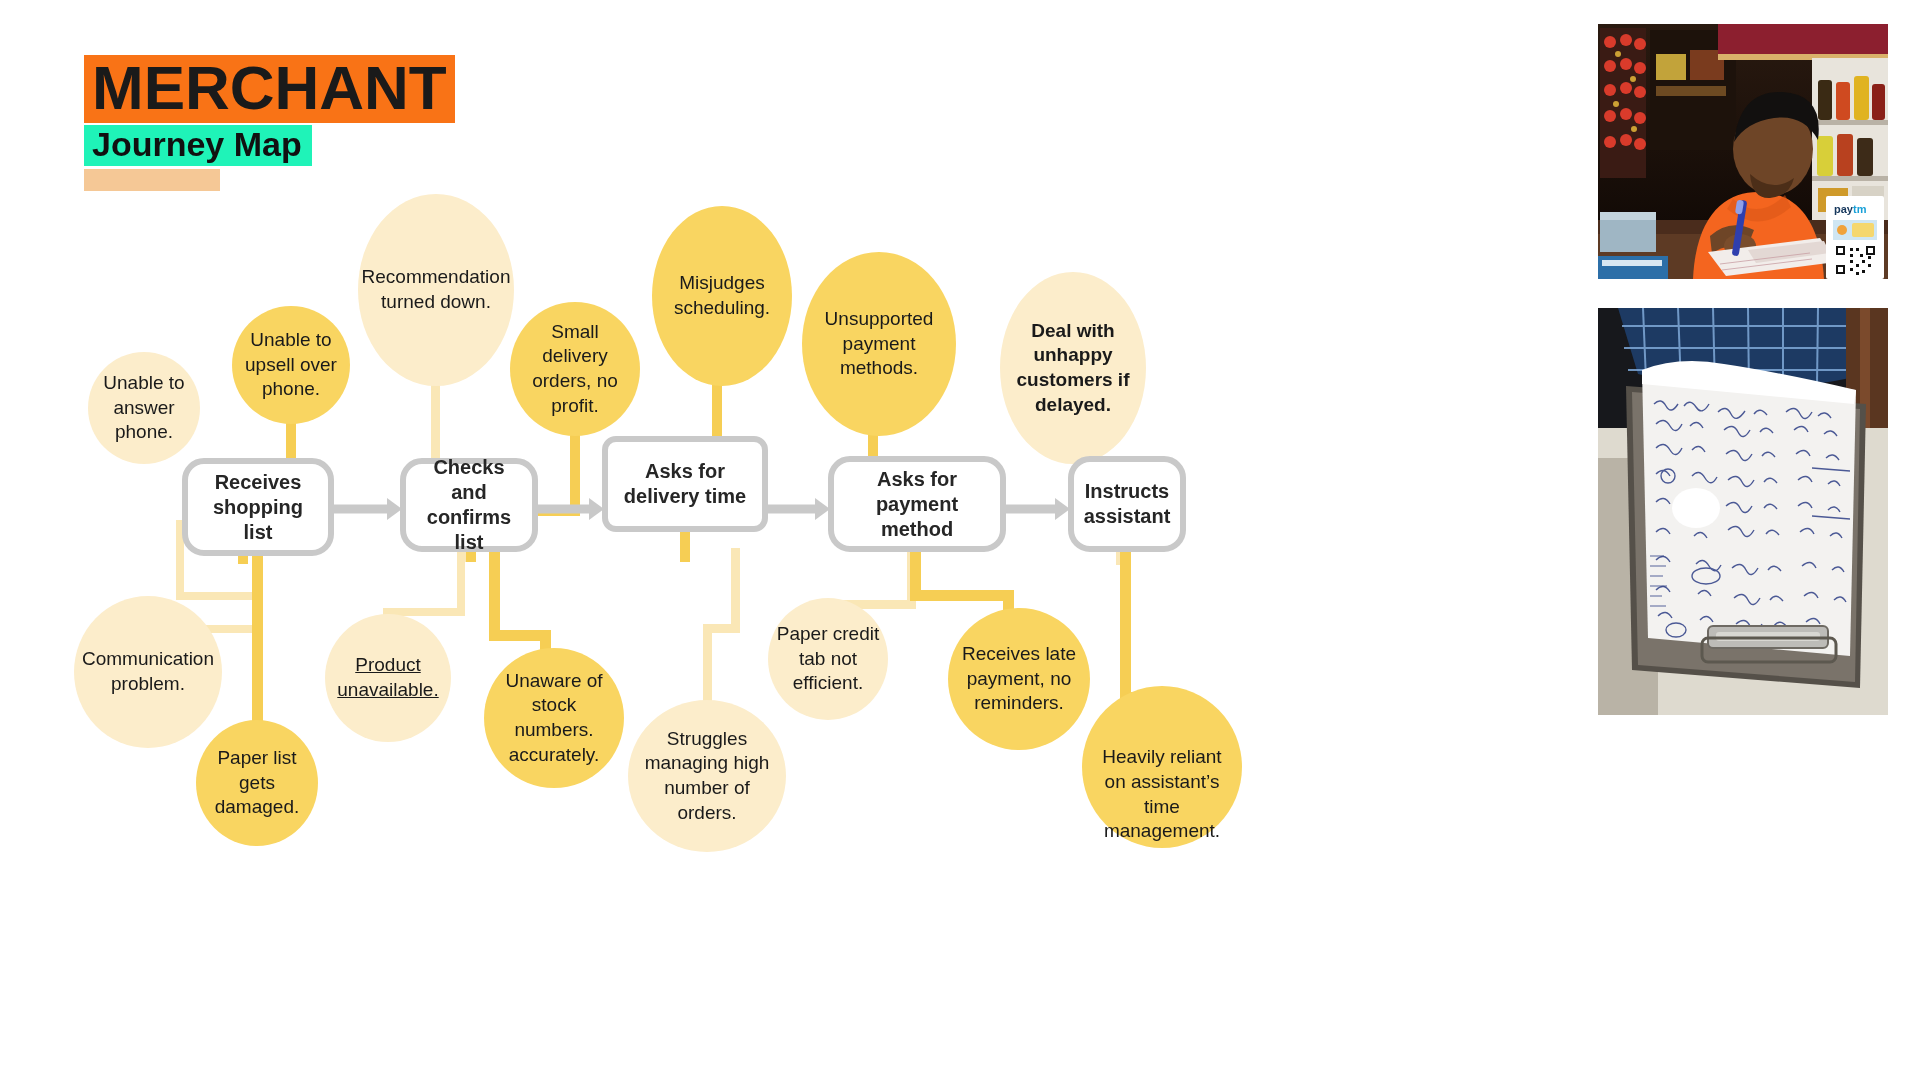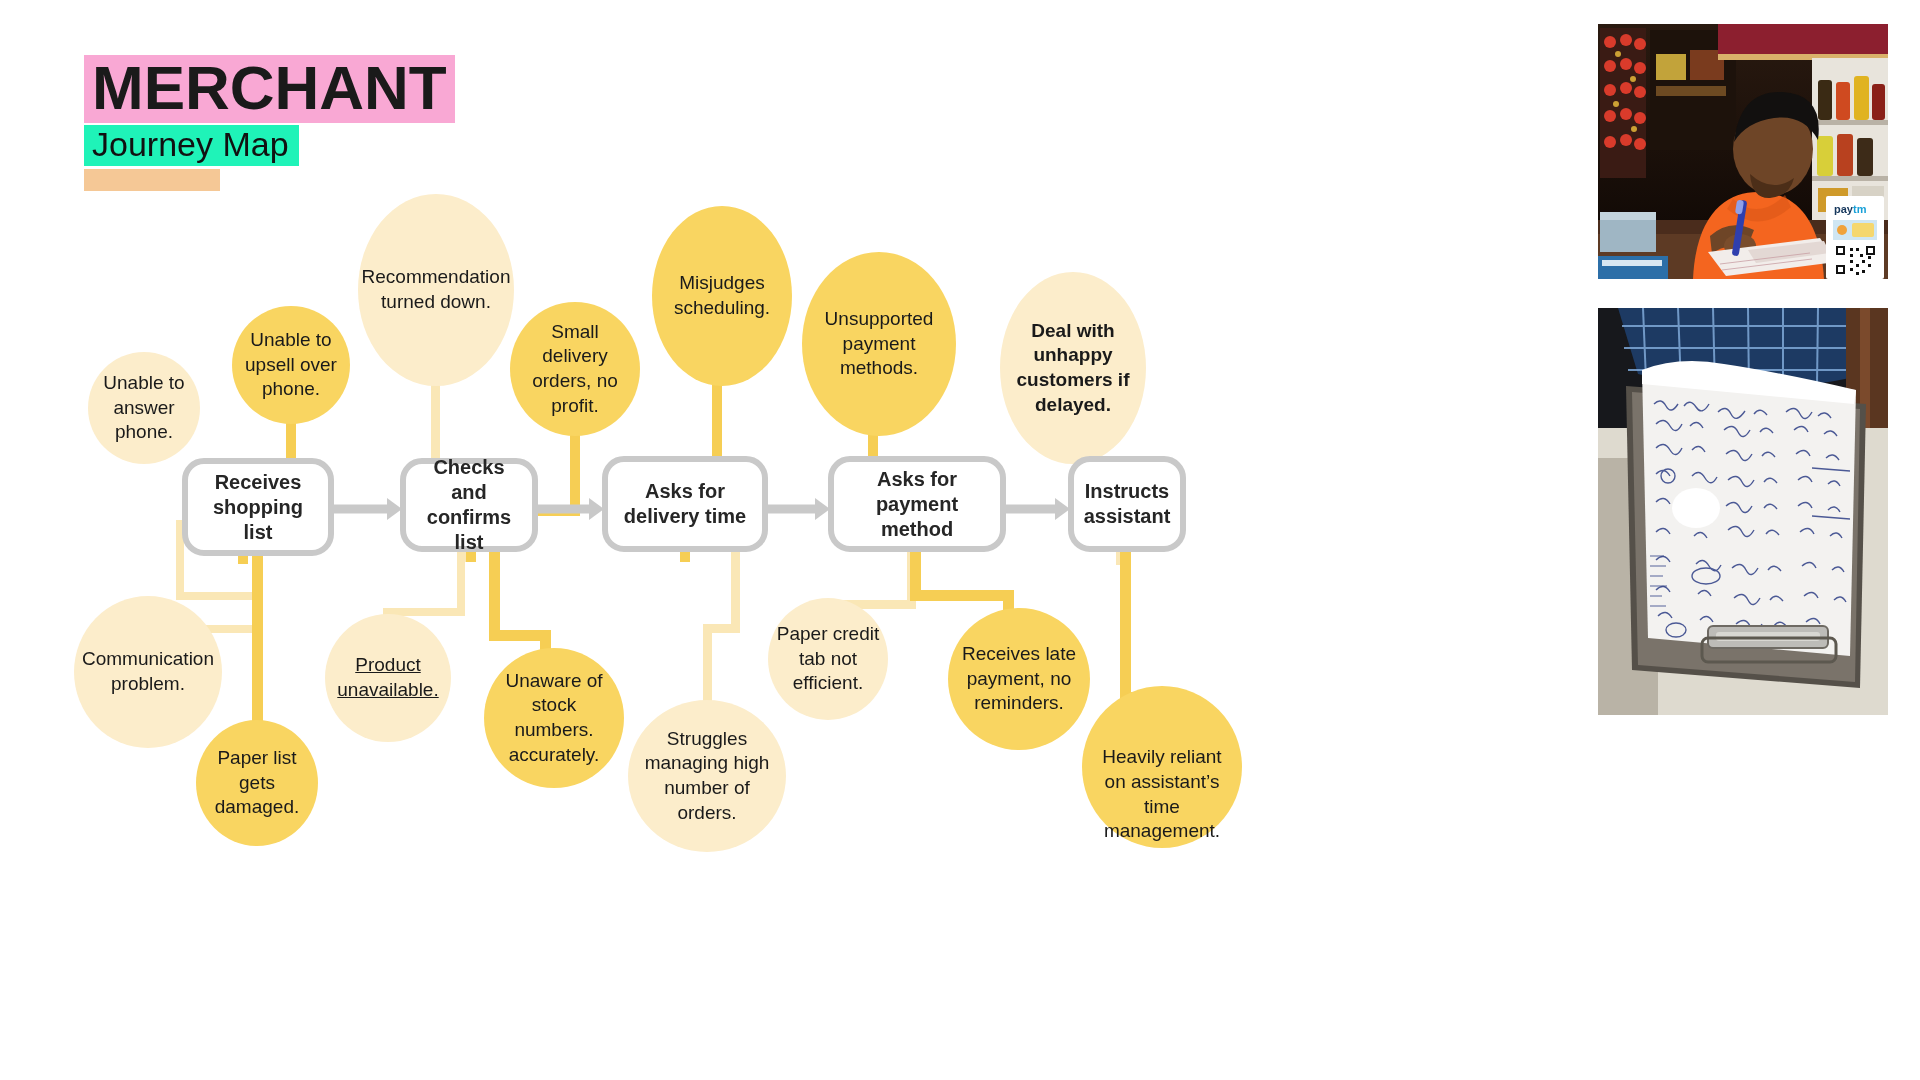--- a/index.html
+++ b/index.html
@@ -17,38 +17,39 @@
   }
 
   
   #header {
     position: absolute;
     left: 84px;
     top: 55px;
   }
   #title-line {
     display: inline-block;
-    background: #f9a8d4;
+    background: #f97316;
     padding: 2px 8px 4px 8px;
     line-height: 1;
   }
   #title-text {
     font-family: "Liberation Sans", sans-serif;
     font-weight: bold;
     font-size: 62px;
     letter-spacing: 0px;
     color: #1a1a1a;
     display: block;
   }
   #subtitle-line {
     display: inline-block;
     background: #1FF3B8;
     padding: 2px 10px 5px 8px;
     line-height: 1;
     margin-top: 2px;
+    font-weight: bold;
   }
   #subtitle-text {
     font-size: 34px;
     color: #111111;
     display: block;
   }
   #accent-bar {
     margin-top: 3px;
     width: 136px;
     height: 22px;
@@ -419,21 +420,21 @@
   <div class="shaft" style="width:50px;"></div>
   <div class="head"></div>
 </div>
 
 <div class="stage-box" style="left:182px; top:458px; width:152px; height:98px;">
   <span>Receives shopping list</span>
 </div>
 <div class="stage-box" style="left:400px; top:458px; width:138px; height:94px;">
   <span>Checks and confirms list</span>
 </div>
-<div class="stage-box" style="left:602px; top:456px; width:166px; height:96px;">
+<div class="stage-box" style="left:602px; top:436px; width:166px; height:96px;border-radius:14px;">
   <span>Asks for delivery time</span>
 </div>
 <div class="stage-box" style="left:828px; top:456px; width:178px; height:96px;">
   <span>Asks for payment method</span>
 </div>
 <div class="stage-box" style="left:1068px; top:456px; width:118px; height:96px;">
   <span>Instructs assistant</span>
 </div>
 
 <div class="pain light" style="left:88px; top:352px; width:112px; height:112px;">

